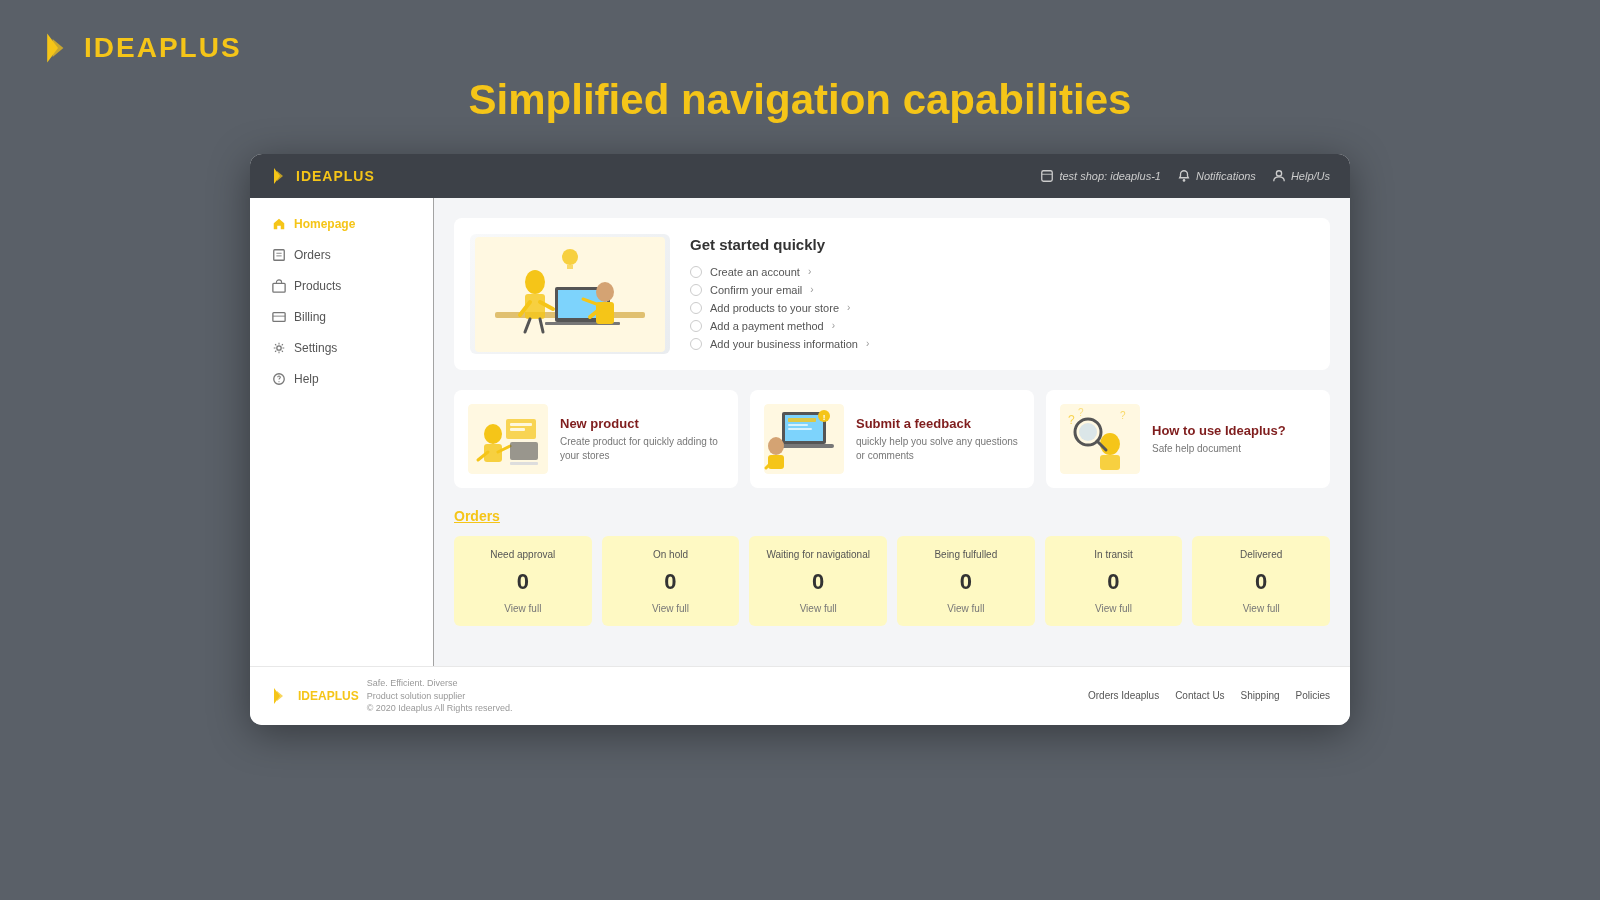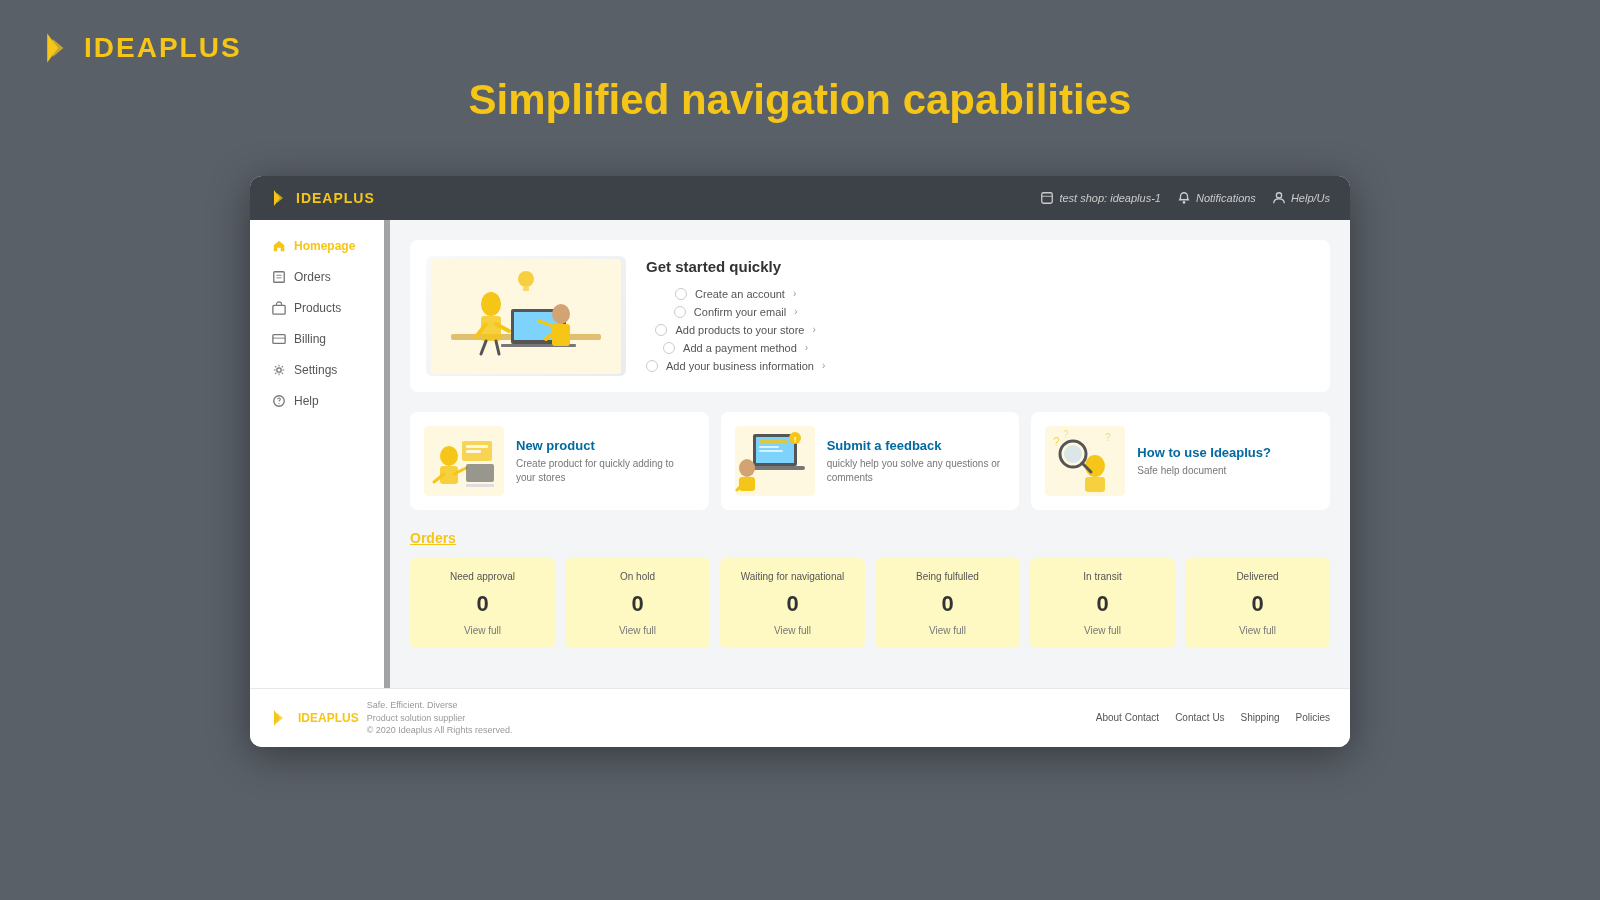--- a/index.html
+++ b/index.html
@@ -41,21 +41,21 @@
       font-size: 28px;
       font-weight: 900;
       color: #f5c518;
       letter-spacing: 2px;
     }
     .outer-title {
       font-size: 42px;
       font-weight: 800;
       color: #f5c518;
       text-align: center;
-      margin-bottom: 22px;
+      margin-bottom: 0;
     }
     .outer-subtitle {
       font-size: 18px;
       color: #d0d3d8;
       text-align: center;
     }
 
     
     .app-window {
       width: 1100px;
@@ -109,25 +109,25 @@
 
     
     .app-body {
       display: flex;
       flex: 1;
       overflow: hidden;
     }
 
     
     .sidebar {
-      width: 140px;
+      width: 184px;
       background: #fff;
       padding: 10px 0;
       flex-shrink: 0;
-      border-right: 6px solid #a3a3a3;
+      border-right: 1px solid #a3a3a3;
     }
     .sidebar-item {
       display: flex;
       align-items: center;
       gap: 8px;
       padding: 8px 16px;
       font-size: 12px;
       color: #555;
       cursor: pointer;
       border-radius: 4px;
@@ -179,21 +179,20 @@
       margin-bottom: 10px;
     }
     .checklist-item {
       display: flex;
       align-items: center;
       gap: 8px;
       font-size: 11px;
       color: #555;
       padding: 3px 0;
       cursor: pointer;
-      justify-content: center;
     }
     .check-circle {
       width: 12px;
       height: 12px;
       border: 1.5px solid #ccc;
       border-radius: 50%;
       flex-shrink: 0;
     }
     .chevron-right {
       color: #999;
@@ -229,21 +228,21 @@
       flex-shrink: 0;
       border-radius: 4px;
       overflow: hidden;
       display: flex;
       align-items: center;
       justify-content: center;
     }
     .shortcut-info h4 {
       font-size: 13px;
       font-weight: 700;
-      color: #0369a1;
+      color: #7f1d1d;
       margin-bottom: 4px;
     }
     .shortcut-info p {
       font-size: 10px;
       color: #777;
       line-height: 1.4;
     }
 
     
     .orders-section {}
@@ -610,21 +609,21 @@
           <polygon points="14,10 14,30 26,20" fill="#f5c518" opacity="0.7"></polygon>
         </svg>
         <span class="footer-logo-text">IDEAPLUS</span>
         <div class="footer-tagline">
           <div>Safe. Efficient. Diverse</div>
           <div>Product solution supplier</div>
           <div>© 2020 Ideaplus All Rights reserved.</div>
         </div>
       </div>
       <div class="footer-links">
-        <span class="footer-link">About Contact</span>
+        <span class="footer-link">Orders Ideaplus</span>
         <span class="footer-link">Contact Us</span>
         <span class="footer-link">Shipping</span>
         <span class="footer-link">Policies</span>
       </div>
     </div>
 
   </div>
 </div>
 
 </body></html>

